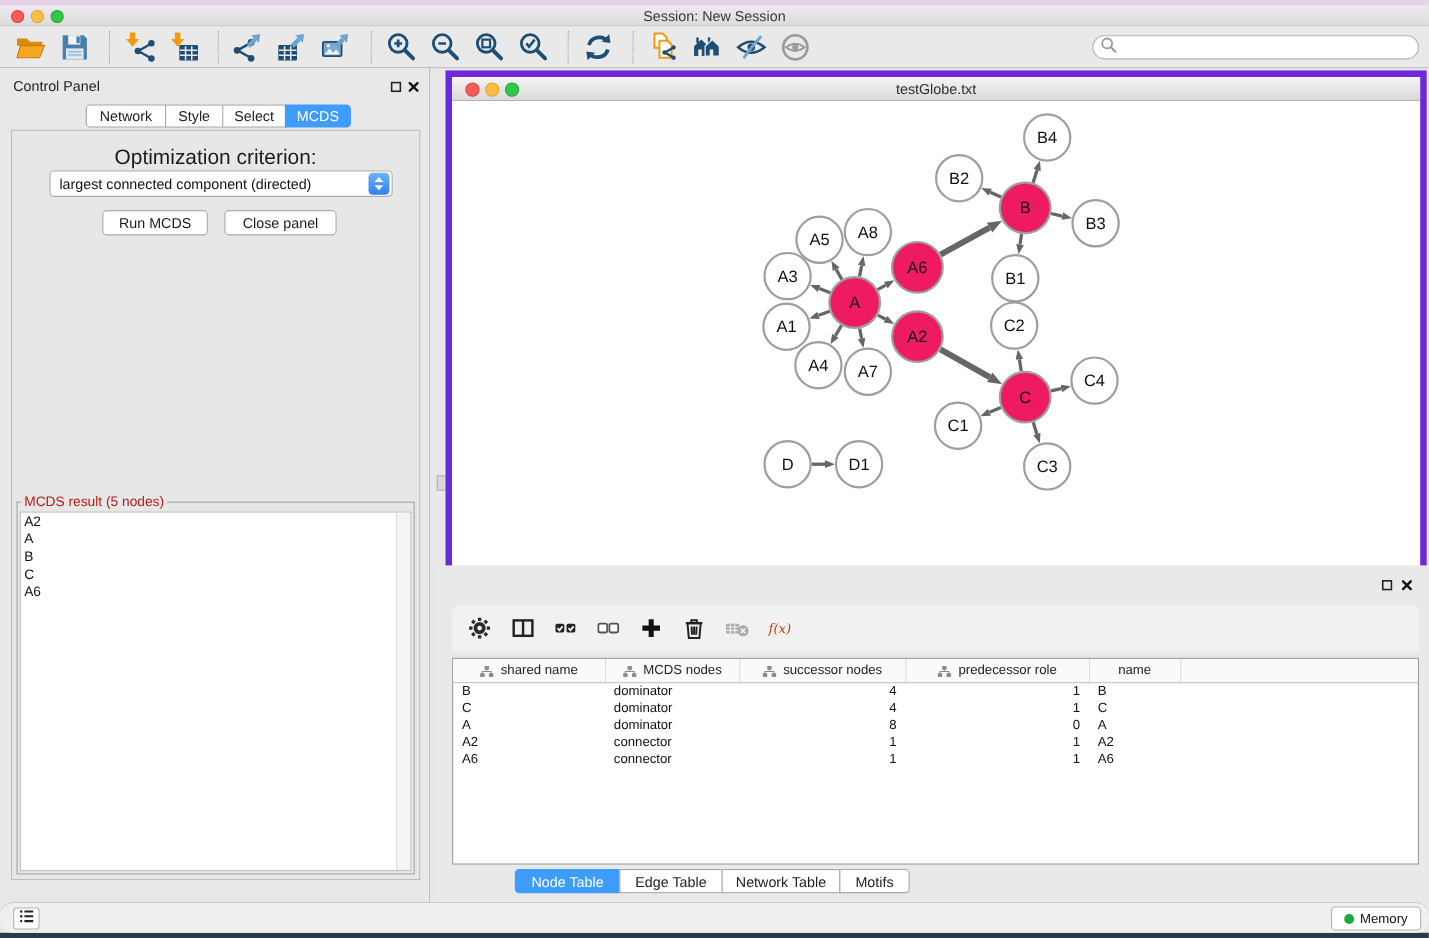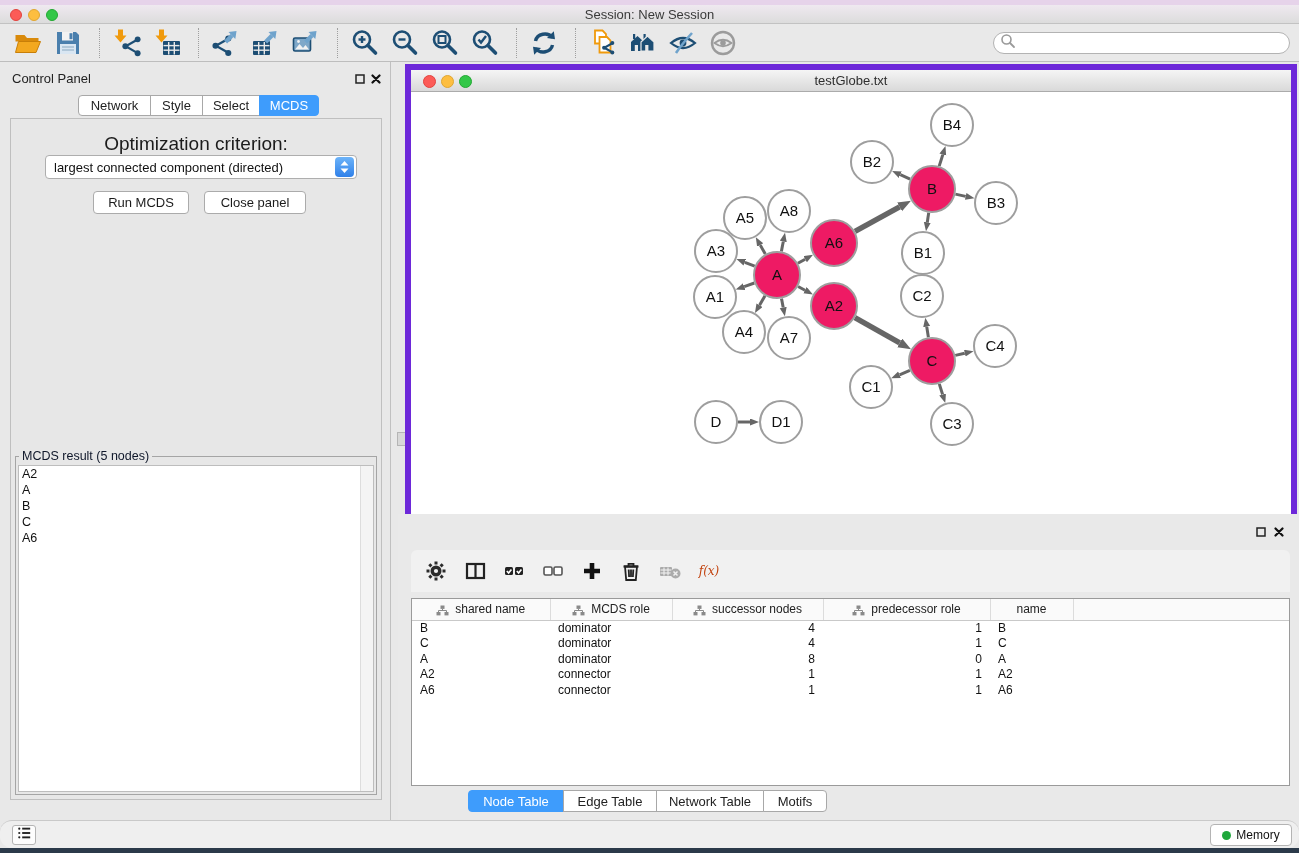--- a/index.html
+++ b/index.html
@@ -49,21 +49,21 @@
   .opt-label { position:absolute; left:0; right:0; top:14px; text-align:center; font-size:19px; color:#1c1c1c; }
   .dropdown { position:absolute; left:34px; top:36px; width:312px; height:24px;
     background:#fff; border:1px solid #aeaeae; border-radius:4px; display:flex; align-items:center; }
   .dropdown .dd-text { flex:1; font-size:13px; color:#111; padding-left:8px; white-space:nowrap; overflow:hidden; }
   .dd-stepper { width:19px; height:20px; margin:1px 2px 1px 0; border-radius:4px;
     background:linear-gradient(#6db4f9,#2f80e9); display:flex; flex-direction:column; align-items:center; justify-content:center; gap:2px; }
   .btn { position:absolute; height:23px; background:#fff; border:1px solid #ababab; border-radius:4px;
     font-size:13px; color:#1b1b1b; text-align:center; line-height:21px; }
   .result-fieldset { position:absolute; left:4px; top:330px; width:362px; height:346px;
     border:1px solid #a5a5a5; margin:0; padding:0; }
-  .result-fieldset legend { font-size:12.5px; color:#0f172a; padding:0 3px; margin-left:3px; }
+  .result-fieldset legend { font-size:12.5px; color:#b91c1c; padding:0 3px; margin-left:3px; }
   .result-list { position:absolute; left:2px; right:2px; top:2px; bottom:2px;
     background:#fff; border:1px solid #bdbdbd; overflow:hidden; }
   .result-scroll { position:absolute; right:0; top:0; bottom:0; width:13px; background:#f4f4f4; border-left:1px solid #ddd; }
   .mcds-item { font-size:12.5px; line-height:16px; padding-left:3px; color:#111; }
 
   
   .net-window { position:absolute; left:405px; top:64px; width:892px; height:580px;
     background:#fff; border:6px solid #6d28d9; }
   .net-titlebar { position:absolute; left:0; top:0; right:0; height:22px;
     background:linear-gradient(#f5f5f5,#d9d9d9); border-bottom:1px solid #ababab; }
@@ -627,21 +627,21 @@
                 <span class="tree-ic">
                   <svg width="13" height="11" viewBox="0 0 13 11">
                     <g fill="#8a8a8a">
                       <rect x="4.5" y="0.5" width="4" height="3.4"></rect>
                       <rect x="0.5" y="7" width="4" height="3.4"></rect>
                       <rect x="8.5" y="7" width="4" height="3.4"></rect>
                     </g>
                     <path d="M6.5,3.9 v1.6 M2.5,7 v-1.5 h8 v1.5" stroke="#8a8a8a" fill="none" stroke-width="1"></path>
                   </svg>
                 </span>
-                <span>MCDS role</span>
+                <span>MCDS nodes</span>
               </span>
             </th>
             <th>
               <span class="th-inner">
                 <span class="tree-ic">
                   <svg width="13" height="11" viewBox="0 0 13 11">
                     <g fill="#8a8a8a">
                       <rect x="4.5" y="0.5" width="4" height="3.4"></rect>
                       <rect x="0.5" y="7" width="4" height="3.4"></rect>
                       <rect x="8.5" y="7" width="4" height="3.4"></rect>

